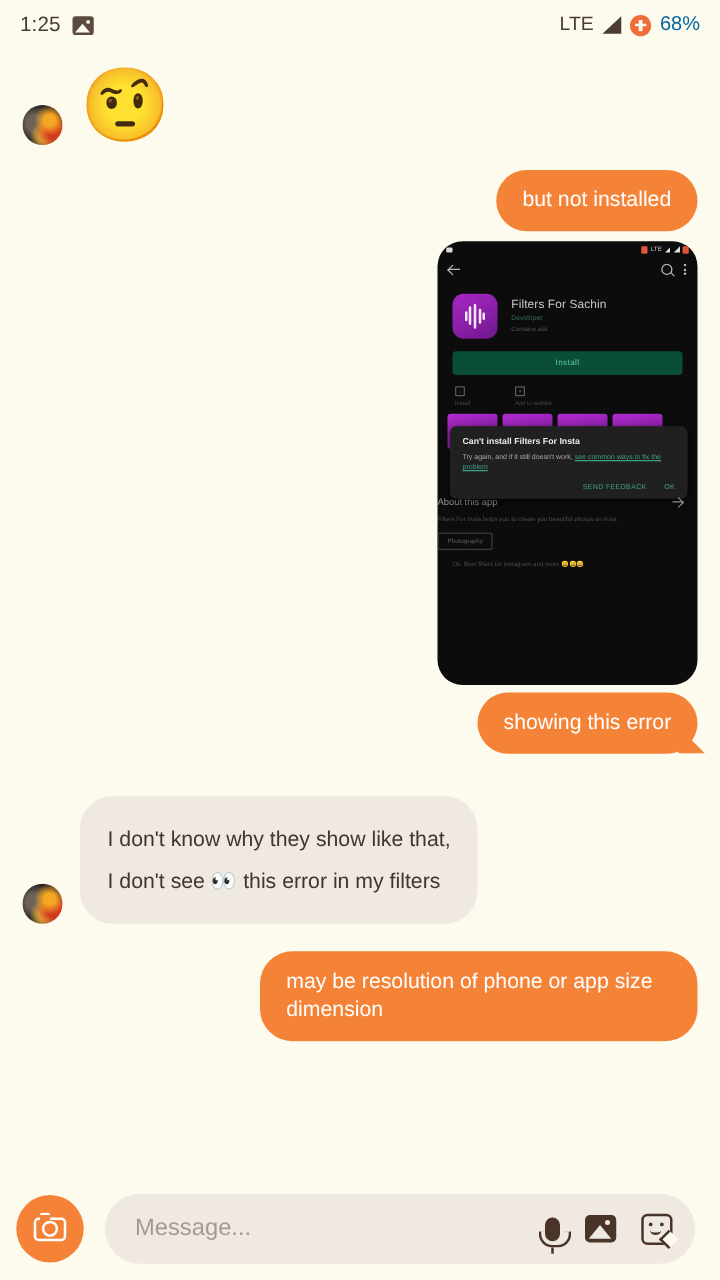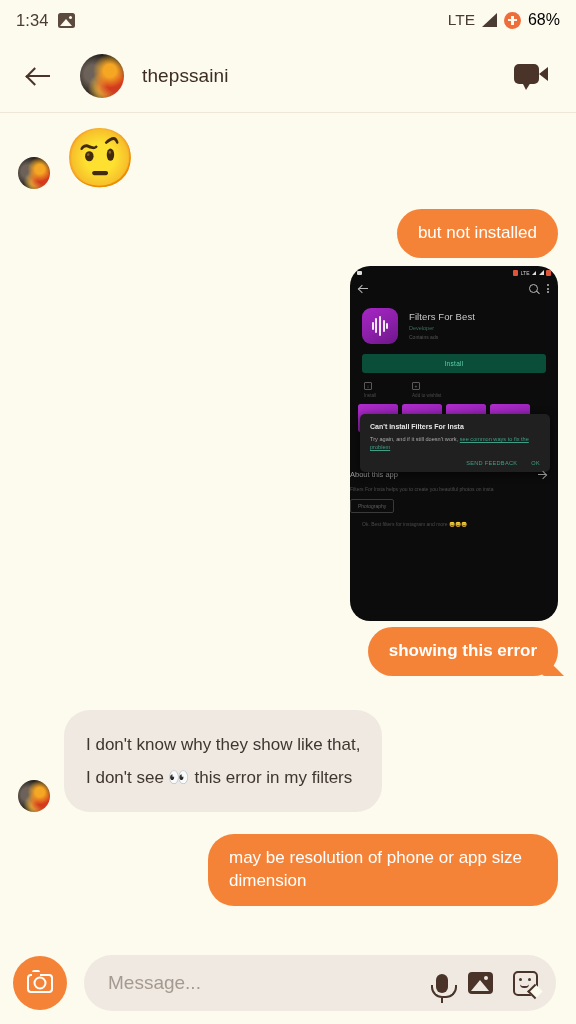--- a/index.html
+++ b/index.html
@@ -49,21 +49,21 @@
   }
   .sb-batt {
     width: 17px; height: 17px; border-radius: 50%;
     background: #ef6d3a; position: relative;
   }
   .sb-batt::before, .sb-batt::after {
     content: ""; position: absolute; background: #fdfaee;
   }
   .sb-batt::before { left: 4px; top: 7.5px; width: 9px; height: 2.2px; }
   .sb-batt::after  { top: 4px; left: 7.4px; height: 9px; width: 2.2px; }
-  .sb-pct { font-size: 16px; color: #000000; }
+  .sb-pct { font-size: 16px; color: #0369a1; }
 
   
   .header {
     height: 73px; flex: 0 0 73px;
     display: flex; align-items: center;
     padding: 0 22px 0 24px;
     border-bottom: 1px solid #eee6d6;
     background: #fdfaee;
   }
   .back-arrow { width: 30px; height: 30px; flex: 0 0 30px; position: relative; cursor: pointer; }
@@ -279,40 +279,31 @@
     transform: rotate(-45deg) translate(1px, 1px);
   }
 </style>
 </head>
 <body>
 
 <div class="phone">
 
   <div class="statusbar">
     <div class="sb-left">
-      <span class="sb-time">1:34</span>
+      <span class="sb-time">1:25</span>
       <span class="sb-imgicon"></span>
     </div>
     <div class="sb-right">
       <span class="sb-lte">LTE</span>
       <span class="sb-signal"></span>
       <span class="sb-batt"></span>
       <span class="sb-pct">68%</span>
     </div>
   </div>
 
-  <div class="header">
-    <div class="back-arrow"></div>
-    <div class="avatar avatar-header"></div>
-    <div class="username">thepssaini</div>
-    <div class="video-icon">
-      <span class="vbody"></span>
-        <span class="vlens"></span>
-    </div>
-  </div>
 
   <div class="thread">
 
     <div class="row" style="margin-top:6px;">
       <div class="avatar avatar-msg"></div>
       <div class="big-emoji">🤨</div>
     </div>
 
     <div class="row out" style="margin-top:20px;">
       <div class="bubble out">but not installed</div>
@@ -344,21 +335,21 @@
 
         <div class="ss-app">
           <div class="ss-appicon">
             <i></i>
               <i></i>
               <i></i>
               <i></i>
               <i></i>
           </div>
           <div class="ss-appmeta">
-            <div class="ss-title">Filters For Best</div>
+            <div class="ss-title">Filters For Sachin</div>
             <div class="ss-dev">Developer</div>
             <div class="ss-ads">Contains ads</div>
           </div>
         </div>
 
         <div class="ss-install">Install</div>
 
         <div class="ss-actions">
           <div class="ss-act">
             <div class="ss-actbox">↓</div>
@@ -394,21 +385,21 @@
             <span class="ss-arrow"></span>
           </div>
           <div class="ss-desc">Filters For Insta helps you to create you beautiful photos on insta</div>
           <div class="ss-chip">Photography</div>
         </div>
 
         <div class="ss-revtext">Ok. Best filters for instagram and more 😄😄😄</div>
       </div>
     </div>
 
-    <div class="row out" style="margin-top:6px;font-weight:bold;">
+    <div class="row out" style="margin-top:6px;">
       <div class="bubble out tail-out">showing this error</div>
     </div>
 
     <div class="row" style="margin-top:34px;">
       <div class="avatar avatar-msg"></div>
       <div class="bubble in in-multiline">
         <div>I don't know why they show like that,</div>
         <div>I don't see 👀 this error in my filters</div>
       </div>
     </div>

